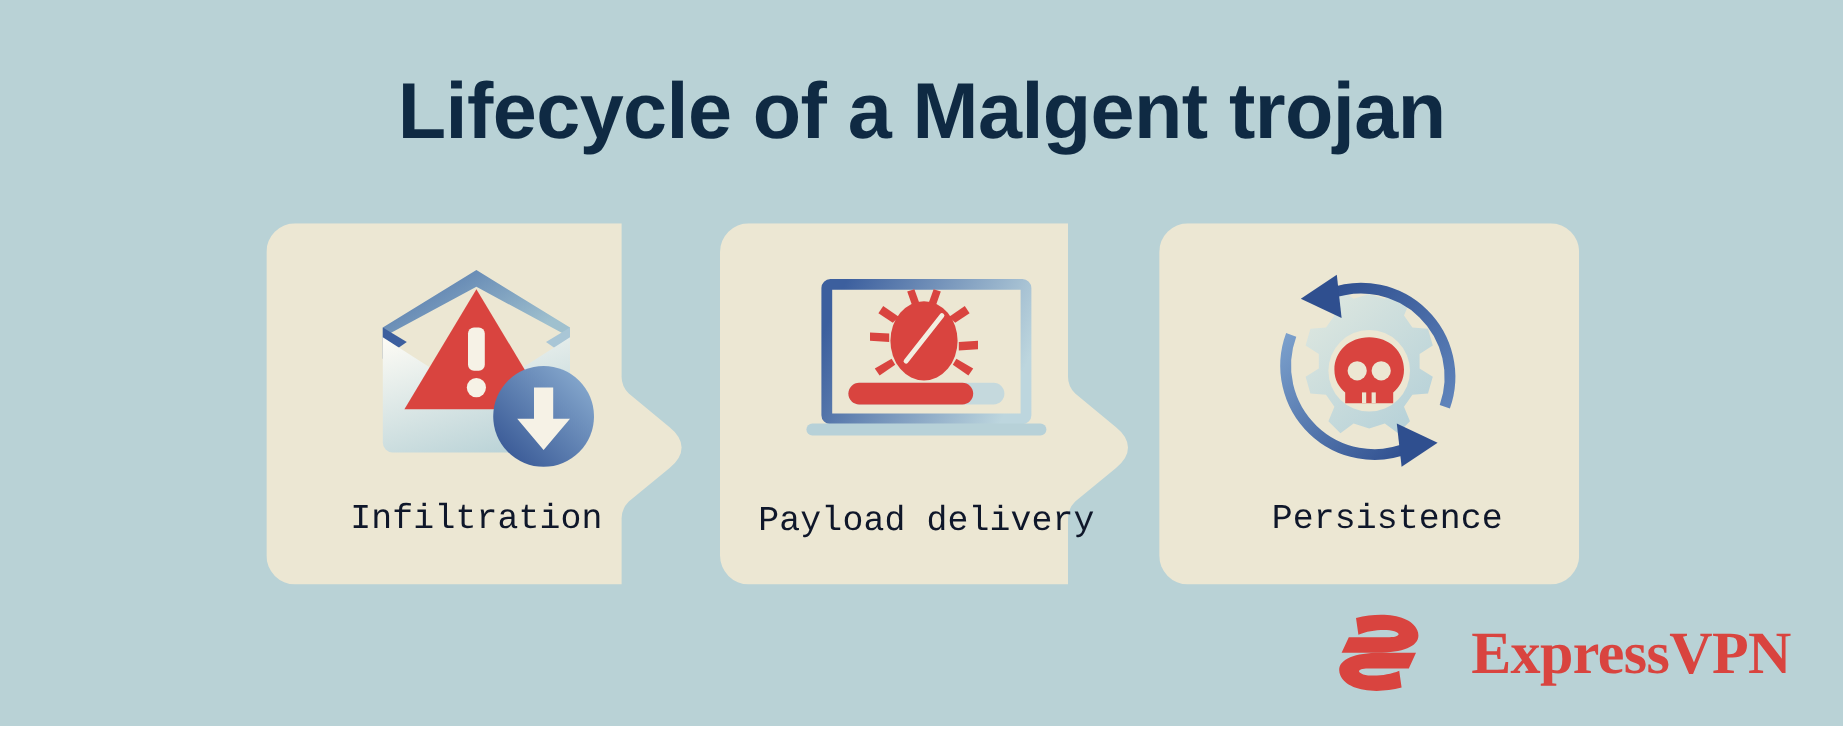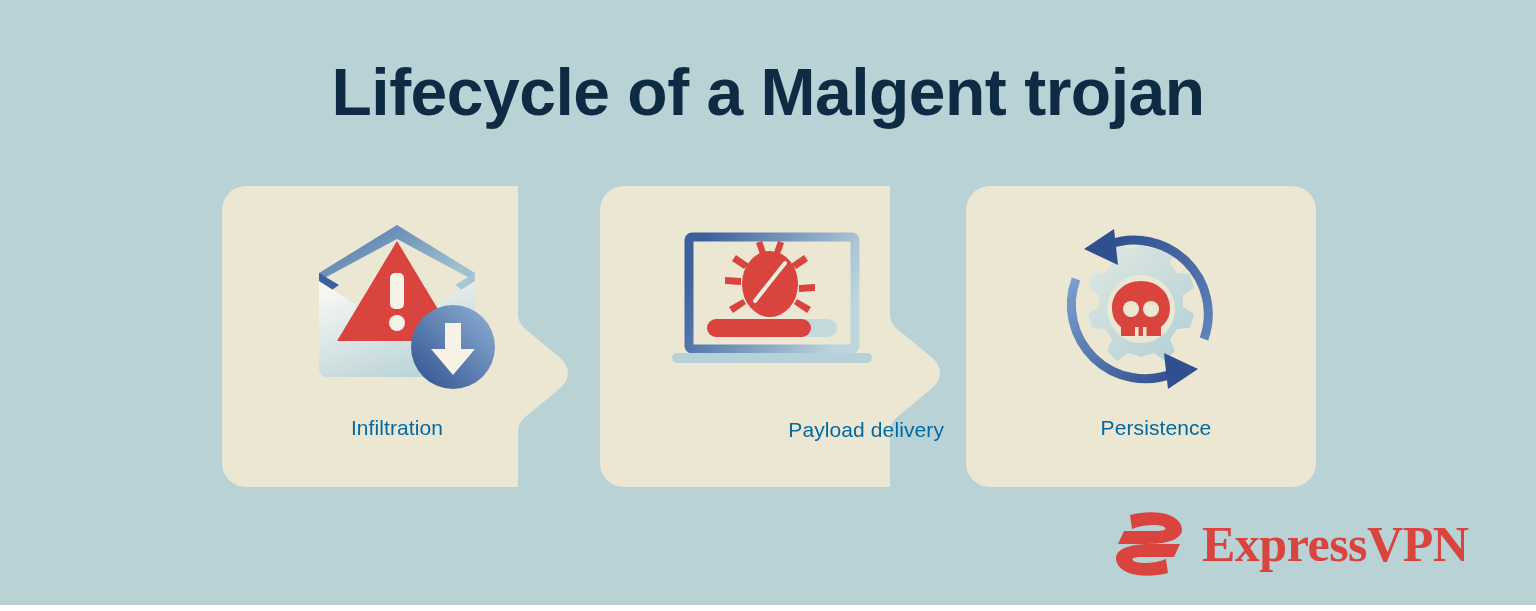--- a/index.html
+++ b/index.html
@@ -70,43 +70,45 @@
     display: flex;
     align-items: center;
     justify-content: center;
   }
   .card-label {
     position: absolute;
     left: 0;
     width: 100%;
     top: 230px;
     text-align: center;
-    font-size: 21px;
-    color: #0369a1;
+    font-size: 29px;
+    color: #0f172a;
     letter-spacing: 0.1px;
+    font-family: Liberation Mono, monospace;
   }
 
   
   #card-0 { left: 0px;   width: 350px; }
   #card-1 { left: 378px; width: 344px; }
   #card-2 { left: 744px; width: 350px; }
 
   
-  #card-1 .card-label { top: 232px; text-align: right; }
+  #card-1 .card-label { top: 232px; }
   #card-2 .card-label { top: 230px; margin-left: 15px; }
 
   
   #brand-logo {
     position: absolute;
     left: 1110px;
     top: 508px;
     width: 320px;
     height: 72px;
     display: flex;
     align-items: center;
+    gap: 24px;
   }
   #brand-logo .logo-mark {
     width: 78px;
     height: 66px;
     flex: 0 0 auto;
   }
   #brand-logo .logo-wordmark {
     margin-left: 14px;
     font-family: "Liberation Serif", serif;
     font-size: 50px;

